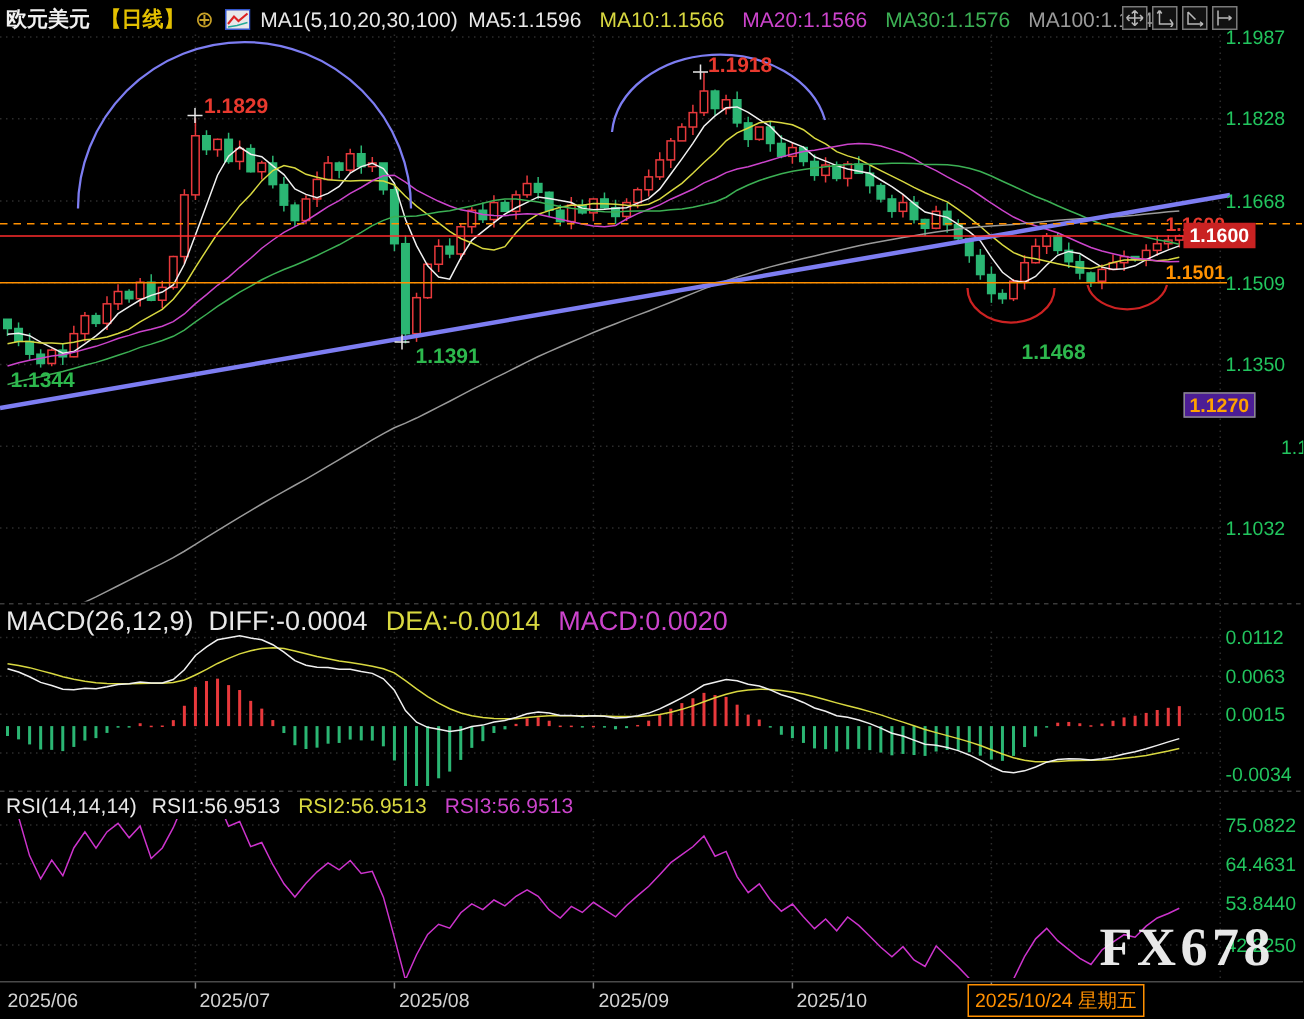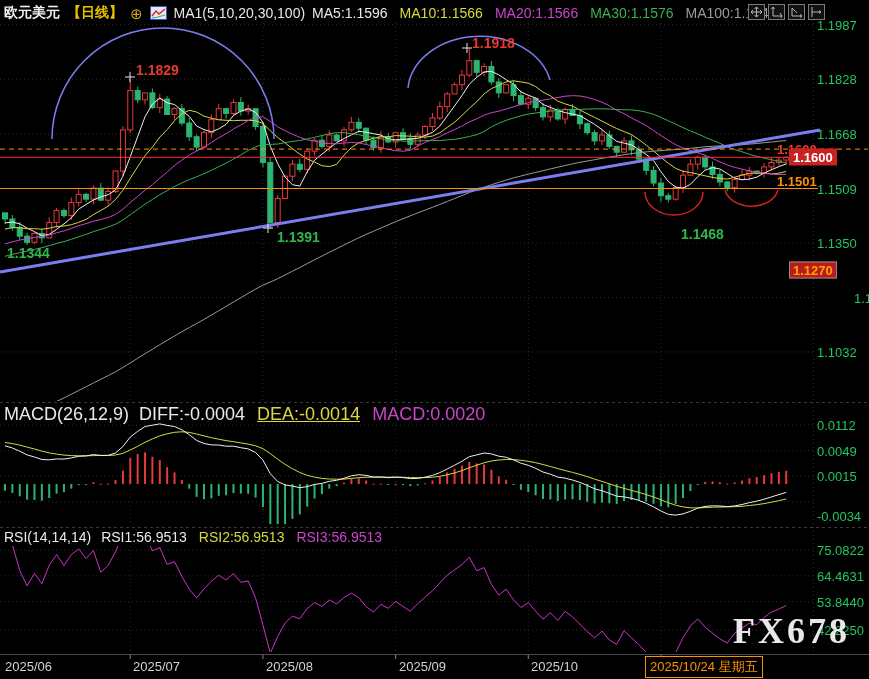--- a/index.html
+++ b/index.html
@@ -16,21 +16,21 @@
             align-items:center;justify-content:center;padding:0;cursor:pointer;}
   .mhdr{left:4px;top:404px;display:flex;gap:10px;font-size:18px;color:#e8e8e8;}
   .rhdr{left:4px;top:529px;display:flex;gap:10px;font-size:14px;color:#e8e8e8;}
   .pl{position:absolute;left:817px;transform:translateY(-50%);color:#22c55e;font-size:13px;z-index:3;}
   .tl{position:absolute;top:659px;color:#d2d2d2;font-size:13px;z-index:3;}
   .thl{position:absolute;top:656px;border:1px solid #ff9000;color:#ff9000;font-size:13px;
        padding:1px 4px;z-index:3;background:#000;}
   .badge-cur{position:absolute;left:789px;transform:translateY(-50%);background:#c92222;color:#fff;
        font-size:13px;font-weight:bold;padding:1px 4px;z-index:4;}
   .badge-alert{position:absolute;left:789px;transform:translateY(-50%);border:1px solid #8a8a8a;
-       color:#ffa200;font-weight:bold;font-size:13px;padding:0 3px;z-index:4;background:#b91c1c;}
+       color:#ffa200;font-weight:bold;font-size:13px;padding:0 3px;z-index:4;background:#4c1d95;}
   .ann{position:absolute;font-weight:bold;font-size:14px;z-index:3;}
   .ann-red{color:#e8392e;} .ann-green{color:#2db84d;} .ann-orange{color:#ff9000;text-align:center;}
   .wm{position:absolute;left:733px;top:610px;font-size:36px;font-weight:bold;color:#f5f5f5;
       letter-spacing:3px;z-index:5;opacity:.95;font-family:Liberation Serif, serif;}
 </style>
 </head>
 <body>
 
 <div class="root">
 
@@ -505,21 +505,21 @@
       <svg width="13" height="12">
           <path d="M2 1v10M2 6h9M11 6l-2-1.5M11 6l-2 1.5" stroke="#b8b8b8" fill="none"></path>
         </svg>
     </button>
   </div>
 
   <div class="txt mhdr">
     <span>MACD(26,12,9)</span>
     <span id="macd-legend" style="display:flex;gap:12px;text-align:right;">
         <span style="color: rgb(232, 232, 232);">DIFF:-0.0004</span>
-        <span style="color: rgb(216, 216, 64); text-decoration: underline;">DEA:-0.0014</span>
+        <span style="color: rgb(216, 216, 64);">DEA:-0.0014</span>
         <span style="color: rgb(204, 68, 204);">MACD:0.0020</span>
       </span>
   </div>
 
   <div class="txt rhdr">
     <span>RSI(14,14,14)</span>
     <span id="rsi-legend" style="display:flex;gap:12px;">
         <span style="color: rgb(232, 232, 232);">RSI1:56.9513</span>
         <span style="color: rgb(216, 216, 64);">RSI2:56.9513</span>
         <span style="color: rgb(204, 68, 204);">RSI3:56.9513</span>
@@ -545,21 +545,21 @@
       <div class="pl" style="top: 24.7px;">1.1987</div>
       <div class="pl" style="top: 79.2px;">1.1828</div>
       <div class="pl" style="top: 134px;">1.1668</div>
       <div class="pl" style="top: 188.5px;">1.1509</div>
       <div class="pl" style="top: 243px;">1.1350</div>
       <div class="pl" style="top: 297.5px; margin-left: 37px;">1.1191</div>
       <div class="pl" style="top: 352px;">1.1032</div>
     </div>
   <div id="macd-axis">
       <div class="pl" style="top: 425px;">0.0112</div>
-      <div class="pl" style="top: 450.8px;">0.0049</div>
+      <div class="pl" style="top: 450.8px;">0.0063</div>
       <div class="pl" style="top: 476.2px;">0.0015</div>
       <div class="pl" style="top: 516px;">-0.0034</div>
     </div>
   <div id="rsi-axis">
       <div class="pl" style="top: 550px;">75.0822</div>
       <div class="pl" style="top: 575.9px;">64.4631</div>
       <div class="pl" style="top: 601.7px;">53.8440</div>
       <div class="pl" style="top: 630px;">42.2250</div>
     </div>
   <div id="time-axis">

